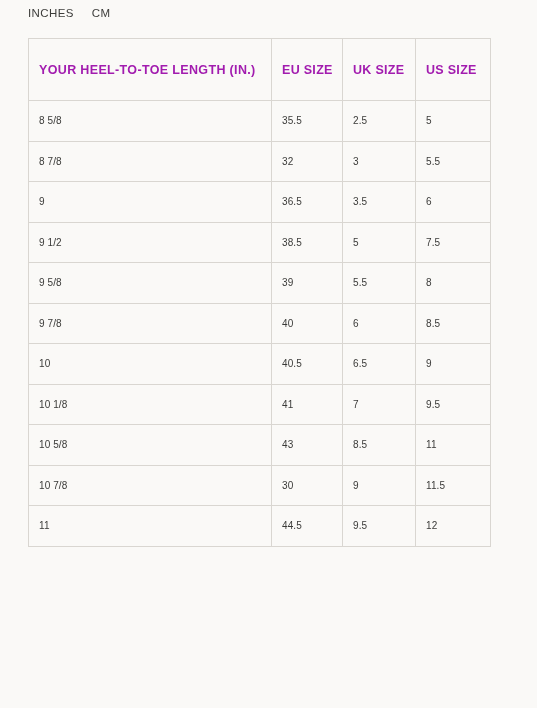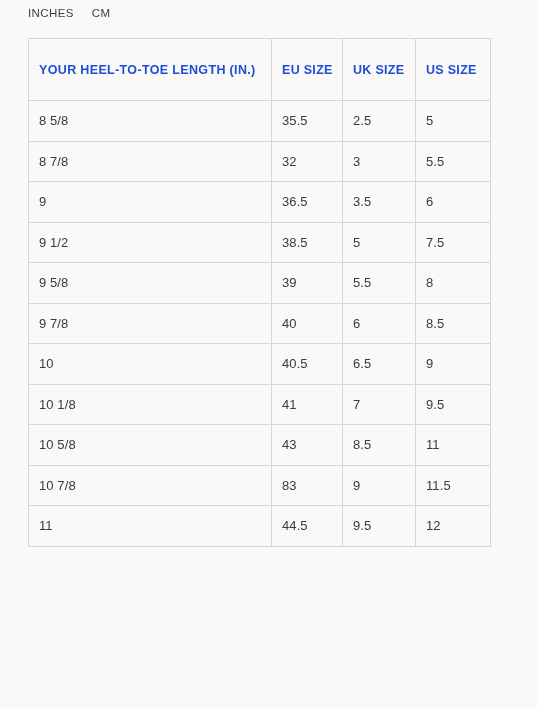--- a/index.html
+++ b/index.html
@@ -68,30 +68,30 @@
     padding: 0 0 0 10px;
     color: #3a3a38;
     background: #faf9f7;
   }
 
   table.size-table thead th {
     height: 61px;
     font-size: 12.5px;
     font-weight: bold;
     letter-spacing: 0.3px;
-    color: #1d4ed8;
+    color: #a21caf;
     text-transform: uppercase;
   }
   table.size-table thead th.heel-col {
     letter-spacing: 0.35px;
   }
 
   table.size-table tbody td {
     height: 39.5px;
-    font-size: 13px;
+    font-size: 10px;
     font-weight: normal;
     letter-spacing: 0.1px;
   }
 </style>
 </head>
 <body>
 
 <div id="page">
 
   <div class="unit-tabs">
@@ -165,21 +165,21 @@
             <td>9.5</td>
           </tr>
           <tr>
             <td>10 5/8</td>
             <td>43</td>
             <td>8.5</td>
             <td>11</td>
           </tr>
           <tr>
             <td>10 7/8</td>
-            <td>83</td>
+            <td>30</td>
             <td>9</td>
             <td>11.5</td>
           </tr>
           <tr>
             <td>11</td>
             <td>44.5</td>
             <td>9.5</td>
             <td>12</td>
           </tr>
         </tbody>

